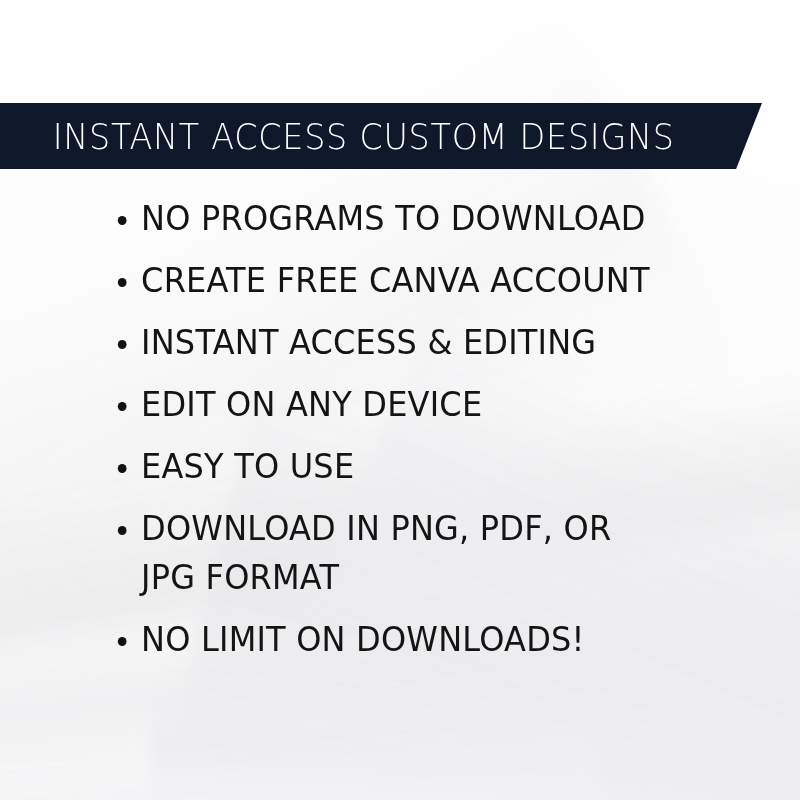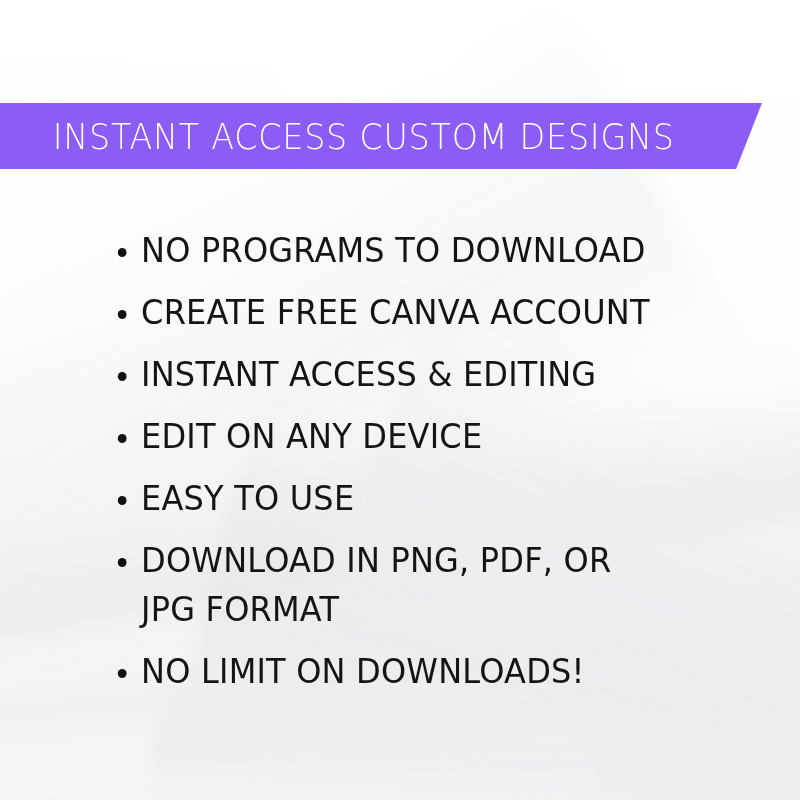--- a/index.html
+++ b/index.html
@@ -139,21 +139,21 @@
         rgba(255,255,255,1) 0%, rgba(255,255,255,0) 70%);
   }
 
   
   .banner {
     position: absolute;
     left: 0;
     top: 103px;
     width: 762px;
     height: 66px;
-    background: #8b5cf6;
+    background: #0f172a;
     clip-path: polygon(0 0, 100% 0, 96.6% 100%, 0 100%);
     display: flex;
     align-items: center;
   }
 
   .banner-title {
     color: #ffffff;
     font-family: "DejaVu Sans", sans-serif;
     font-weight: 300;
     font-size: 35.5px;
@@ -161,21 +161,21 @@
     padding-left: 56px;
     white-space: nowrap;
     transform: scaleX(0.94);
     transform-origin: left center;
   }
 
   
   .features {
     position: absolute;
     left: 112px;
-    top: 226px;
+    top: 194px;
     width: 640px;
     list-style: none;
   }
 
   .feature-item {
     position: relative;
     padding-left: 30px;
     margin-bottom: 13px;
     color: #141414;
     font-family: "DejaVu Sans", sans-serif;

